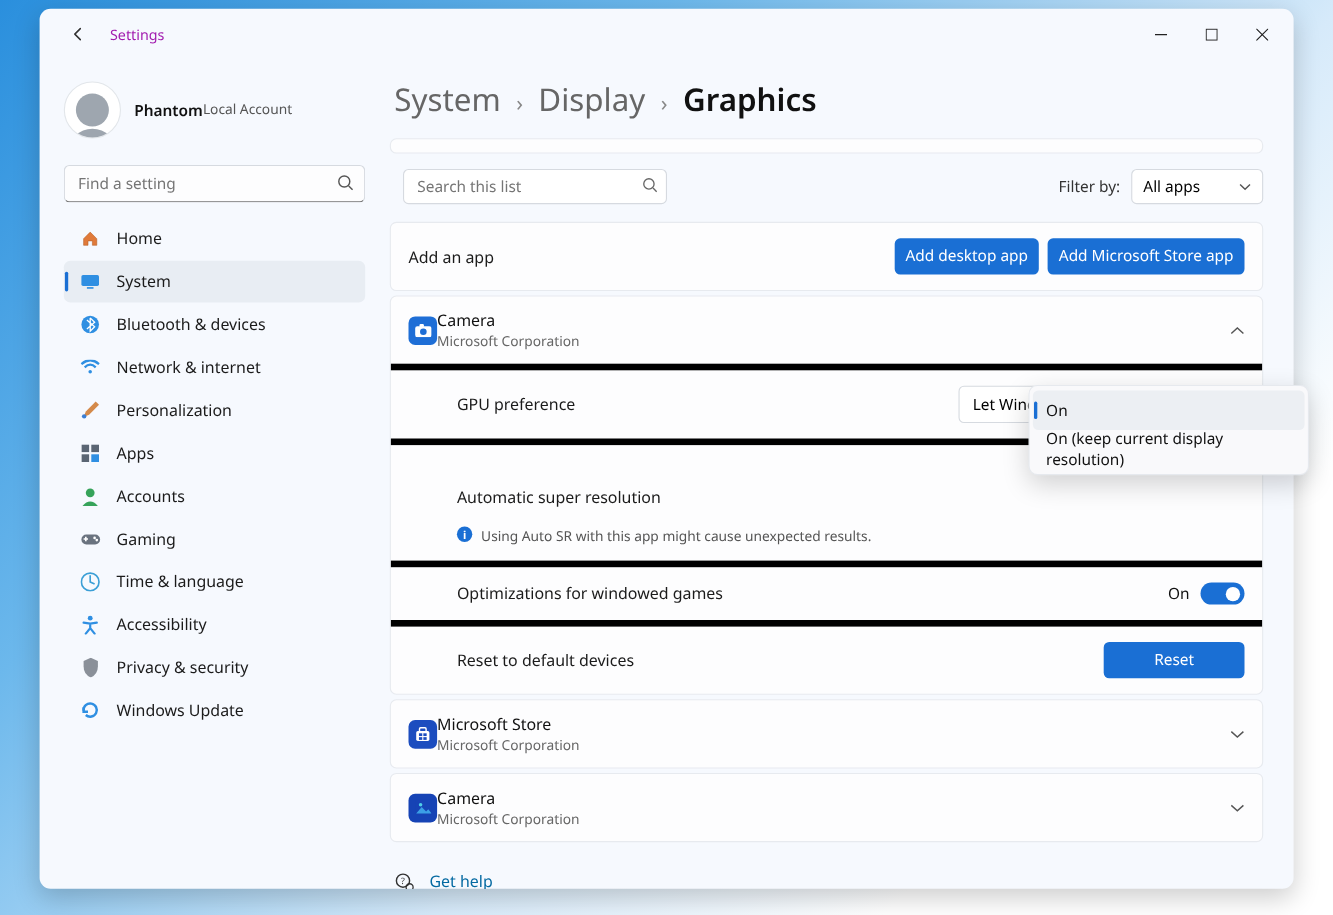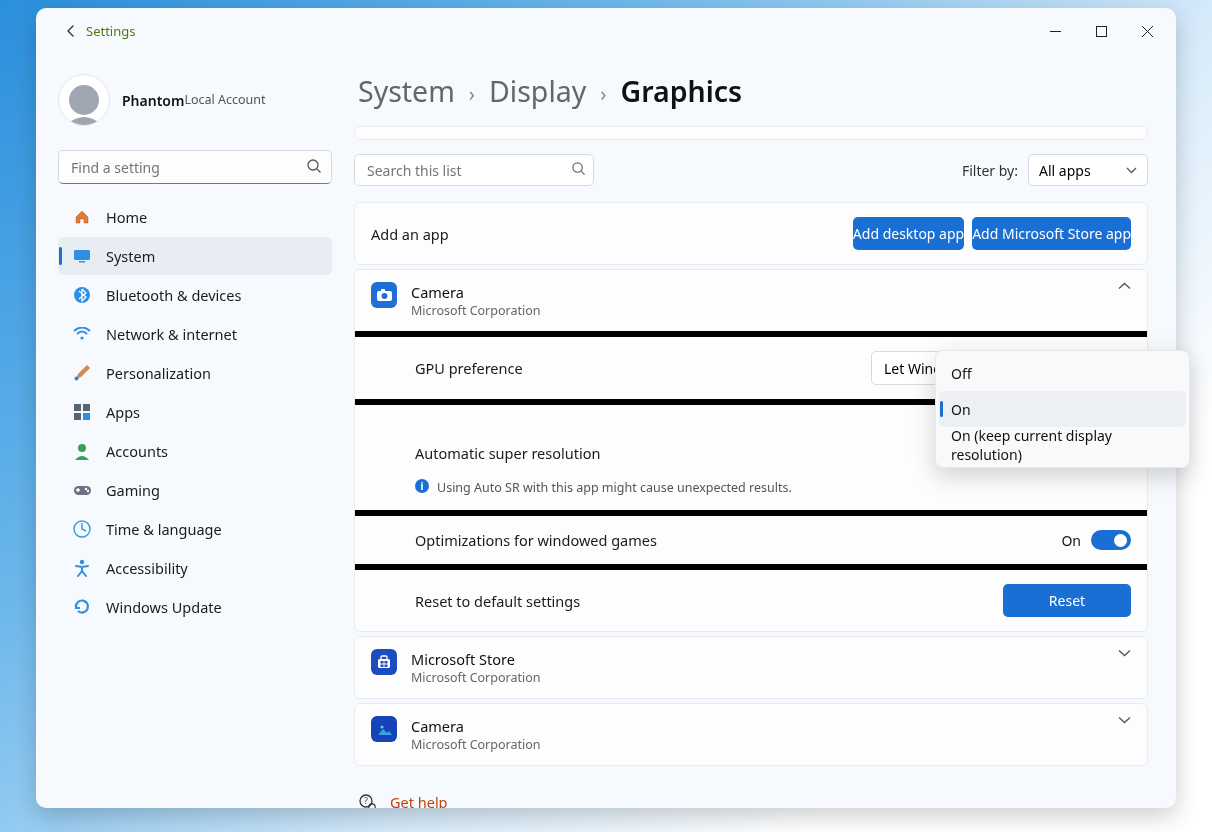--- a/index.html
+++ b/index.html
@@ -15,21 +15,21 @@
     border-radius:10px;
     box-shadow:0 8px 24px rgba(0,0,0,0.2);
     display:flex; flex-direction:column;
     overflow:hidden;
     position:relative;
   }
   .titlebar {
     height:46px; display:flex; align-items:center; padding:0 6px 0 20px;
   }
   .back-btn { width:30px; height:30px; display:flex; align-items:center; justify-content:center; cursor:pointer; border-radius:4px; }
-  .title { font-size:13px; color:#4d7c0f; }
+  .title { font-size:13px; color:#a21caf; margin-left:14px; }
   .win-controls { margin-left:auto; display:flex; }
   .win-ctrl { width:46px; height:36px; display:flex; align-items:center; justify-content:center; cursor:pointer; }
   .body { flex:1; display:flex; overflow:hidden; }
   .sidebar { width:310px; padding:10px 0 0 22px; display:flex; flex-direction:column; }
   .profile { display:flex; align-items:center; gap:12px; padding:10px 0 18px 0; }
   .avatar { width:52px; height:52px; border-radius:50%; background:#fff; display:flex; align-items:center; justify-content:center; border:1px solid #e2e6ea; }
   .avatar-inner { width:30px; height:30px; border-radius:50%; background:#9ea6af; position:relative; }
   .avatar-inner::after { content:""; position:absolute; width:44px; height:24px; background:#9ea6af; border-radius:44px 44px 0 0; bottom:-26px; left:-7px; }
   .avatar { overflow:hidden; }
   .profile-text { display:flex; flex-direction:row; }
@@ -47,34 +47,34 @@
   .nav-item.selected { background:#e8edf3; }
   .nav-item.selected::before { content:""; position:absolute; left:1px; top:10px; bottom:10px; width:3px; background:#1a6fd4; border-radius:3px; }
   .nav-icon { width:20px; height:20px; display:flex; align-items:center; justify-content:center; font-size:16px; }
 
   .main { flex:1; padding:14px 28px 0 8px; overflow:auto; position:relative; }
   .breadcrumb { display:flex; align-items:center; gap:14px; font-size:28.5px; color:#666; margin:4px 0 16px 4px; }
   .breadcrumb .crumb { cursor:pointer; }
   .breadcrumb .chev { color:#888; font-size:20px; margin-top:4px; }
   .breadcrumb .current { font-weight:600; color:#111; }
   .thin-card { border:1px solid #e7eaef; background:#fdfdfe; border-radius:6px; height:14px; margin:0 0 14px 0; }
-  .filter-row { display:flex; align-items:center; margin:0 0 16px 0; }
+  .filter-row { display:flex; align-items:center; margin:0 0 16px 12px; }
   .search-list { position:relative; width:240px; }
   .search-list input { width:100%; height:32px; border:1px solid #d6dae0; border-radius:5px; padding:0 30px 0 12px; font-size:14px; background:#fff; }
   .search-list .s-icon { position:absolute; right:8px; top:7px; color:#666; }
   .filter-right { margin-left:auto; display:flex; align-items:center; gap:10px; }
   .filter-label { font-size:14px; color:#333; }
   .filter-select { width:120px; height:32px; border:1px solid #d6dae0; border-radius:5px; background:#fff; font-size:14px; display:flex; align-items:center; justify-content:space-between; padding:0 10px; cursor:pointer; }
   .card { border:1px solid #e7eaef; background:#fdfdfe; border-radius:6px; margin-bottom:4px; }
   .add-app-row { display:flex; align-items:center; padding:14px 16px; }
   .add-app-label { font-size:14.5px; color:#1b1b1b; }
   .btn-row { margin-left:auto; display:flex; gap:8px; }
-  .btn-primary { height:33px; padding:0 0; background:#1a6fd4; color:#fff; border:none; border-radius:5px; font-size:14px; cursor:pointer; }
+  .btn-primary { height:33px; padding:0 10px; background:#1a6fd4; color:#fff; border:none; border-radius:5px; font-size:14px; cursor:pointer; }
   .app-card { }
-  .app-header { display:flex; align-items:flex-start; padding:12px 16px; gap:14px; cursor:pointer; }
+  .app-header { display:flex; align-items:center; padding:12px 16px; cursor:pointer; }
   .app-icon { width:26px; height:26px; border-radius:6px; display:flex; align-items:center; justify-content:center; }
   .app-icon.blue { background:#1e6ed6; color:#fff; }
   .app-icon.darkblue { background:#1c4dbf; color:#fff; }
   .app-icon.navy { background:#1643b5; color:#fff; }
   .app-text { display:flex; flex-direction:column; }
   .app-name { font-size:14.5px; color:#111; }
   .app-pub { font-size:12.5px; color:#666; }
   .expander { margin-left:auto; color:#555; }
   .sub-row { display:flex; align-items:center; padding:14px 16px 14px 60px; border-top:6px solid #000000; }
   .sub-label { font-size:14.5px; color:#1b1b1b; }
@@ -83,21 +83,21 @@
   .sub-desc-row { display:flex; align-items:flex-start; gap:8px; }
   .sub-col { display:flex; flex-direction:column; gap:16px;margin-top:24px; }
   .info-icon { width:14px; height:14px; border-radius:50%; background:#1a6fd4; color:#fff; font-size:10px; display:flex; align-items:center; justify-content:center; flex-shrink:0; font-weight:bold; }
   .sub-desc { font-size:12.5px; color:#555; }
   .toggle { position:relative; width:40px; height:20px; background:#1a6fd4; border-radius:10px; }
   .toggle::after { content:""; position:absolute; width:13px; height:13px; background:#fff; border-radius:50%; top:3.5px; right:4px; }
   .toggle-row { display:flex; align-items:center; gap:10px; }
   .toggle-state { font-size:14px; color:#111; }
   .footer-links { padding:22px 4px 0 4px; display:flex; flex-direction:column; gap:14px; }
   .footer-link { display:flex; align-items:center; gap:14px; font-size:14.5px; }
-  .footer-link a { color:#c2410c; text-decoration:none; cursor:pointer; }
+  .footer-link a { color:#0369a1; text-decoration:none; cursor:pointer; }
   .footer-icon { width:18px; height:18px; color:#333; display:flex; align-items:center; justify-content:center; }
 
   
   .popup {
     position:absolute; left:935px; top:350px; width:255px;
     background:#f9f9fb; border-radius:8px; box-shadow:0 8px 24px rgba(0,0,0,0.18);
     padding:4px 3px; z-index:100; border:1px solid #e6e9ee;
   }
   .popup-item { height:36px; display:flex; align-items:center; padding:0 12px; font-size:14px; border-radius:5px; cursor:pointer; color:#111; position:relative; }
   .popup-item.sel { background:#eceff3; }
@@ -246,20 +246,28 @@
           <span class="nav-icon">
               <svg width="16" height="18" viewBox="0 0 16 18">
                 <circle cx="8" cy="3" r="2.2" fill="#2f8fe2"></circle>
                 <path d="M2 7 L8 8 L14 7 M8 8 V12 L4 17 M8 12 L12 17" stroke="#2f8fe2" stroke-width="2" fill="none" stroke-linecap="round"></path>
               </svg>
             </span>
           <span>Accessibility</span>
         </div>
         <div class="nav-item">
           <span class="nav-icon">
+              <svg width="15" height="18" viewBox="0 0 15 18">
+                <path d="M7.5 0 L14 3 V8 Q14 15 7.5 18 Q1 15 1 8 V3 Z" fill="#8a9099"></path>
+              </svg>
+            </span>
+          <span>Privacy &amp; security</span>
+        </div>
+        <div class="nav-item">
+          <span class="nav-icon">
               <svg width="18" height="18" viewBox="0 0 18 18">
                 <path d="M3 9 A6 6 0 1 1 5 13" stroke="#2f8fe2" stroke-width="2.2" fill="none"></path>
                 <path d="M3 6 V10 H7" stroke="#2f8fe2" stroke-width="2.2" fill="none"></path>
               </svg>
             </span>
           <span>Windows Update</span>
         </div>
       </div>
     </div>
 
@@ -349,21 +357,21 @@
 
         <div class="sub-row">
           <span class="sub-label">Optimizations for windowed games</span>
           <div class="sub-right toggle-row">
             <span class="toggle-state">On</span>
             <div class="toggle"></div>
           </div>
         </div>
 
         <div class="sub-row">
-          <span class="sub-label">Reset to default settings</span>
+          <span class="sub-label">Reset to default devices</span>
           <div class="sub-right">
             <button class="btn-primary" style="width:128px;">Reset</button>
           </div>
         </div>
       </div>
 
       <div class="card app-card">
         <div class="app-header">
           <div class="app-icon darkblue">
             <svg width="14" height="14" viewBox="0 0 14 14">
@@ -428,22 +436,19 @@
           </span>
           <a>Give feedback</a>
         </div>
       </div>
 
     </div>
   </div>
 </div>
 
 <div class="popup">
-  <div class="popup-item">
-      <span>Off</span>
-    </div>
   <div class="popup-item sel">
       <span>On</span>
     </div>
   <div class="popup-item">
       <span>On (keep current display resolution)</span>
     </div>
 </div>
 
 </body></html>

